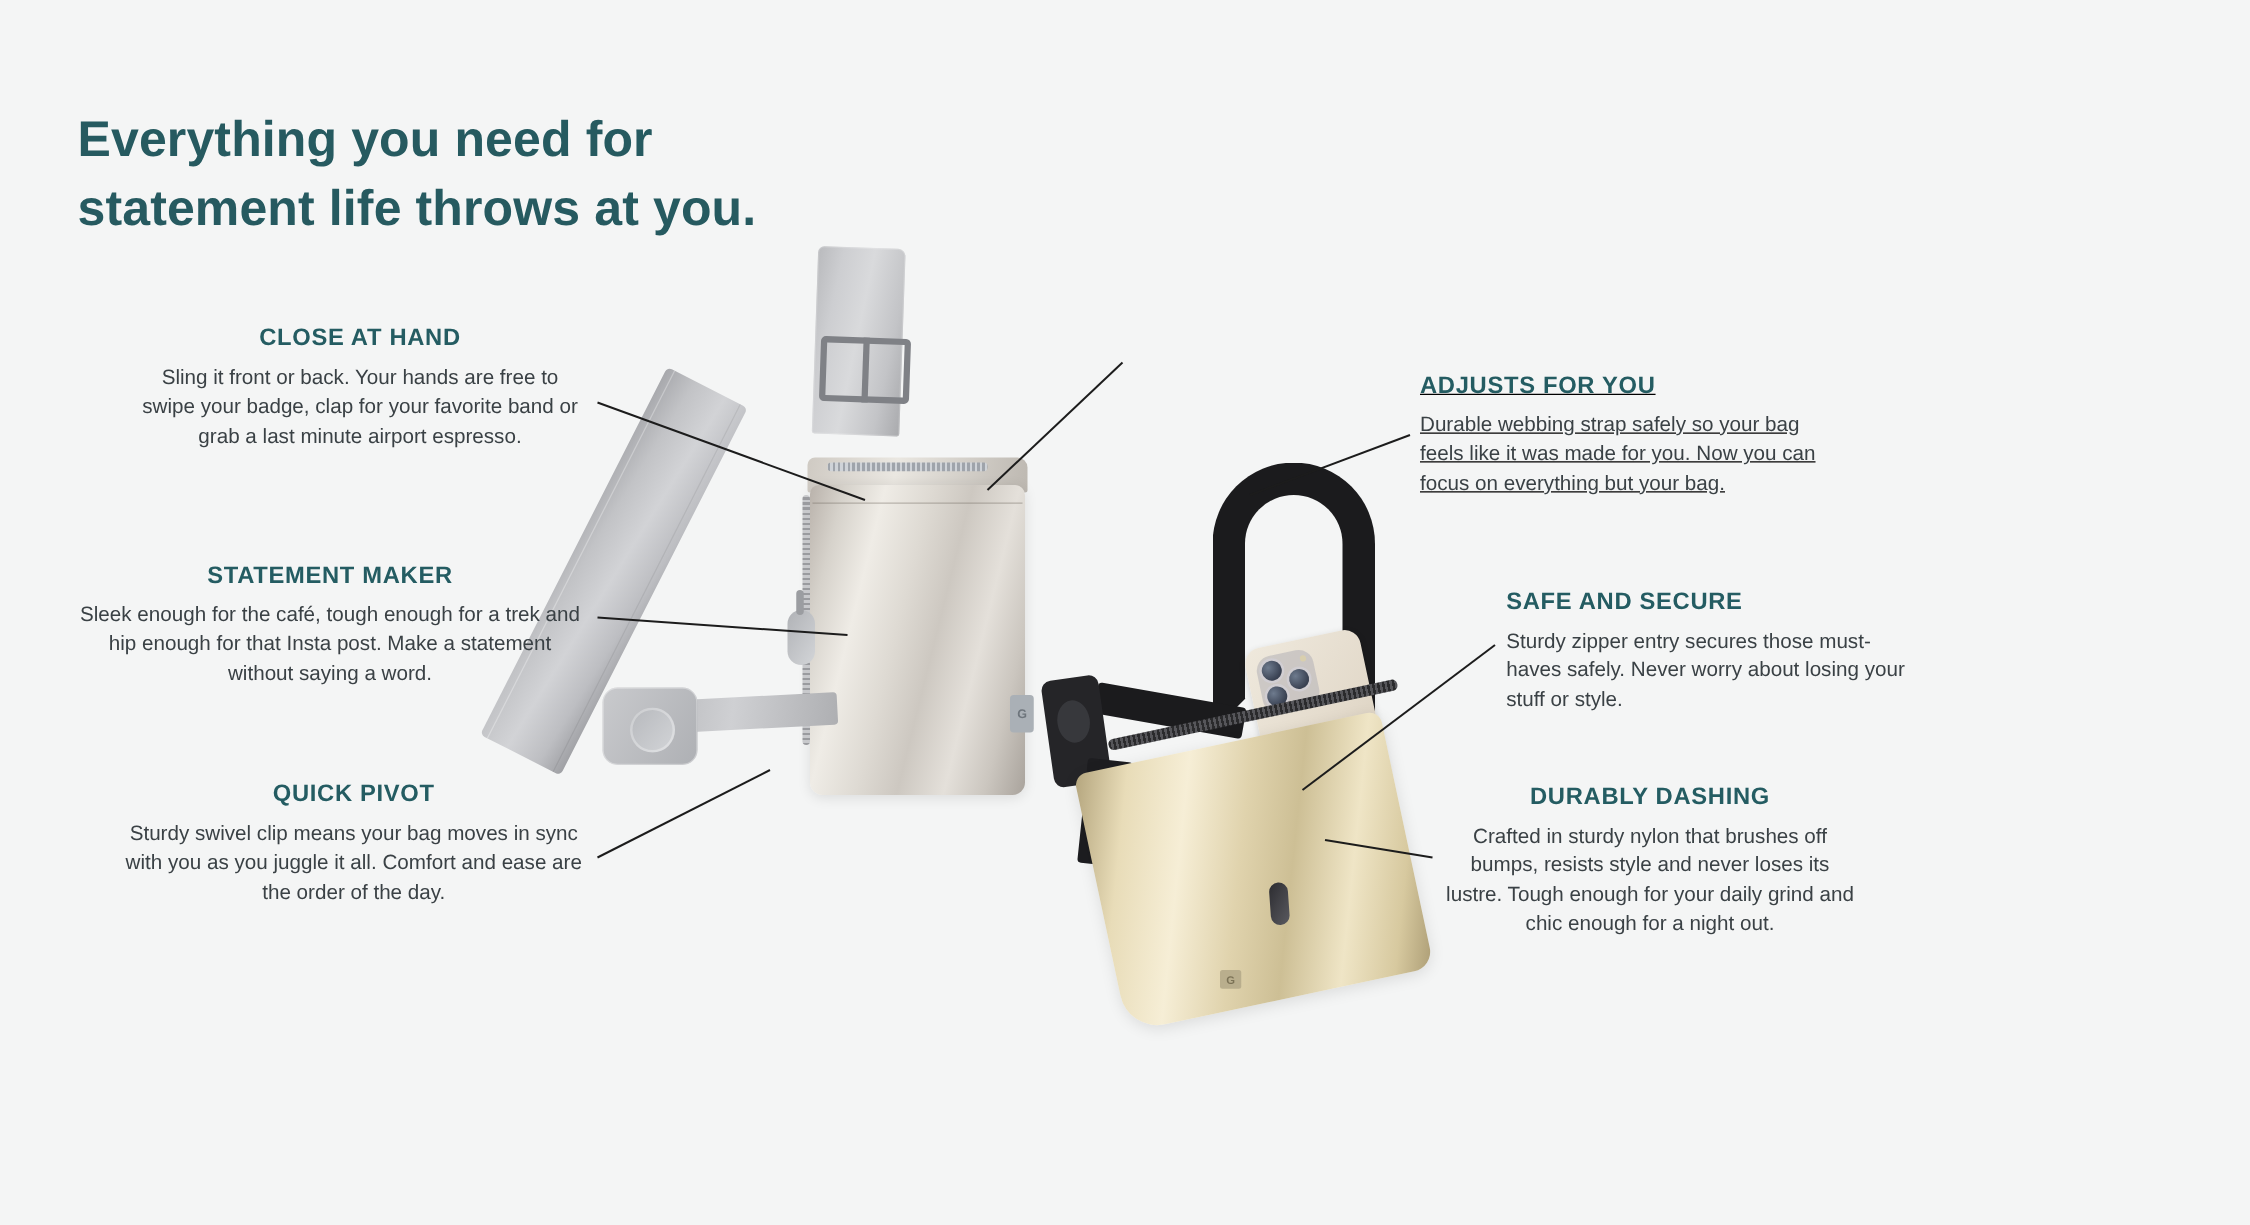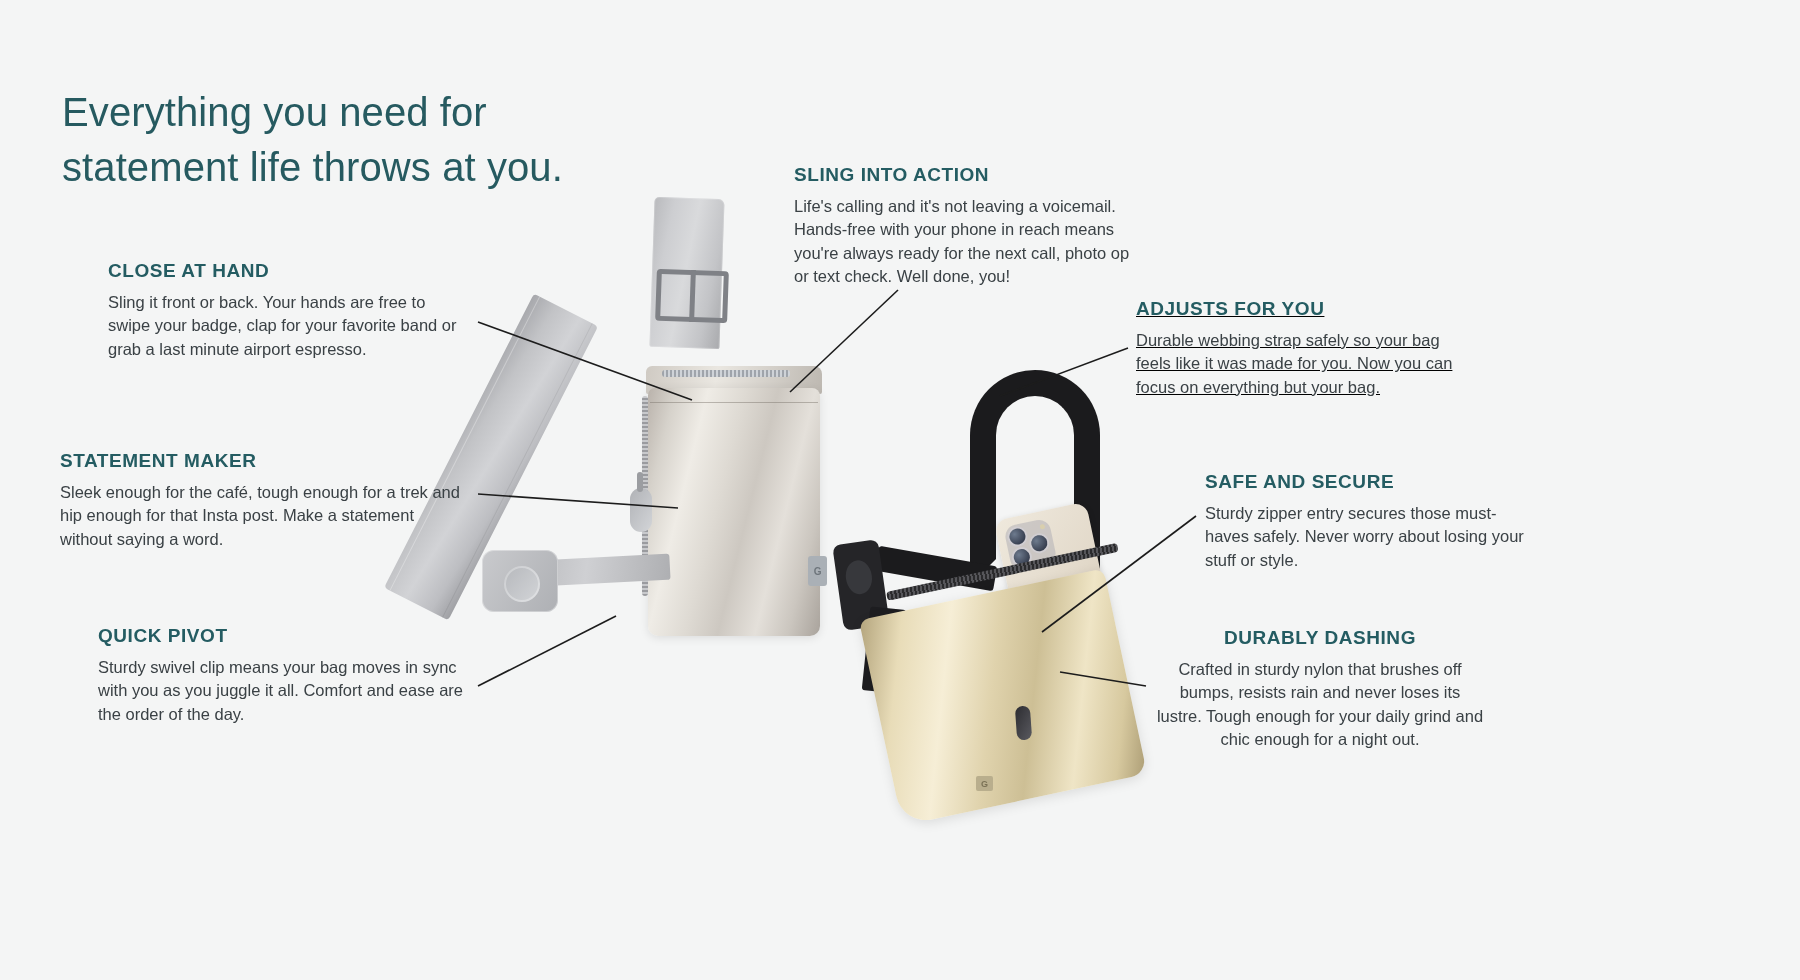--- a/index.html
+++ b/index.html
@@ -23,42 +23,42 @@
 
   
   .headline {
     position: absolute;
     left: 62px;
     top: 58px;
     width: 760px;
     color: #265a60;
     font-size: 40px;
     line-height: 1.38;
-    font-weight: 400;
+    font-weight: 700;
     letter-spacing: 0.1px;
   }
   .headline .l2 { display: block; }
 
   
   .callout { position: absolute; }
   .callout h3 {
     margin: 0 0 9px 0;
     font-size: 19px;
     font-weight: bold;
     letter-spacing: 0.55px;
     color: #245c62;
     text-transform: uppercase;
   }
   .callout p {
     margin: 0;
     font-size: 16.5px;
     line-height: 1.42;
     color: #3a4145;
   }
-  .align-right { text-align: left; }
+  .align-right { text-align: center; }
   .align-left  { text-align: left; }
 
   
   #c-close     { left: 108px; top: 260px; width: 360px; }
   #c-statement { left:  60px; top: 450px; width: 408px; }
   #c-pivot     { left:  98px; top: 625px; width: 370px; }
 
   
   #c-sling    { left:  794px; top: 164px; width: 350px; }
   #c-adjusts  { left: 1136px; top: 298px; width: 340px; text-decoration: underline; }
@@ -406,33 +406,29 @@
   <div class="callout align-right" id="c-statement">
     <h3>STATEMENT MAKER</h3>
     <p>Sleek enough for the café, tough enough for a trek and hip enough for that Insta post. Make a statement without saying a word.</p>
   </div>
 
   <div class="callout align-right" id="c-pivot">
     <h3>QUICK PIVOT</h3>
     <p>Sturdy swivel clip means your bag moves in sync with you as you juggle it all. Comfort and ease are the order of the day.</p>
   </div>
 
-  <div class="callout align-left" id="c-sling">
-    <h3>SLING INTO ACTION</h3>
-    <p>Life's calling and it's not leaving a voicemail. Hands-free with your phone in reach means you're always ready for the next call, photo op or text check. Well done, you!</p>
-  </div>
 
   <div class="callout align-left" id="c-adjusts">
     <h3>ADJUSTS FOR YOU</h3>
     <p>Durable webbing strap safely so your bag feels like it was made for you. Now you can focus on everything but your bag.</p>
   </div>
 
   <div class="callout align-left" id="c-safe">
     <h3>SAFE AND SECURE</h3>
     <p>Sturdy zipper entry secures those must-haves safely. Never worry about losing your stuff or style.</p>
   </div>
 
   <div class="callout align-left" id="c-durably">
     <h3>DURABLY DASHING</h3>
-    <p>Crafted in sturdy nylon that brushes off bumps, resists rain and never loses its lustre. Tough enough for your daily grind and chic enough for a night out.</p>
+    <p>Crafted in sturdy nylon that brushes off bumps, resists style and never loses its lustre. Tough enough for your daily grind and chic enough for a night out.</p>
   </div>
 
 </div>
 
 </body></html>

